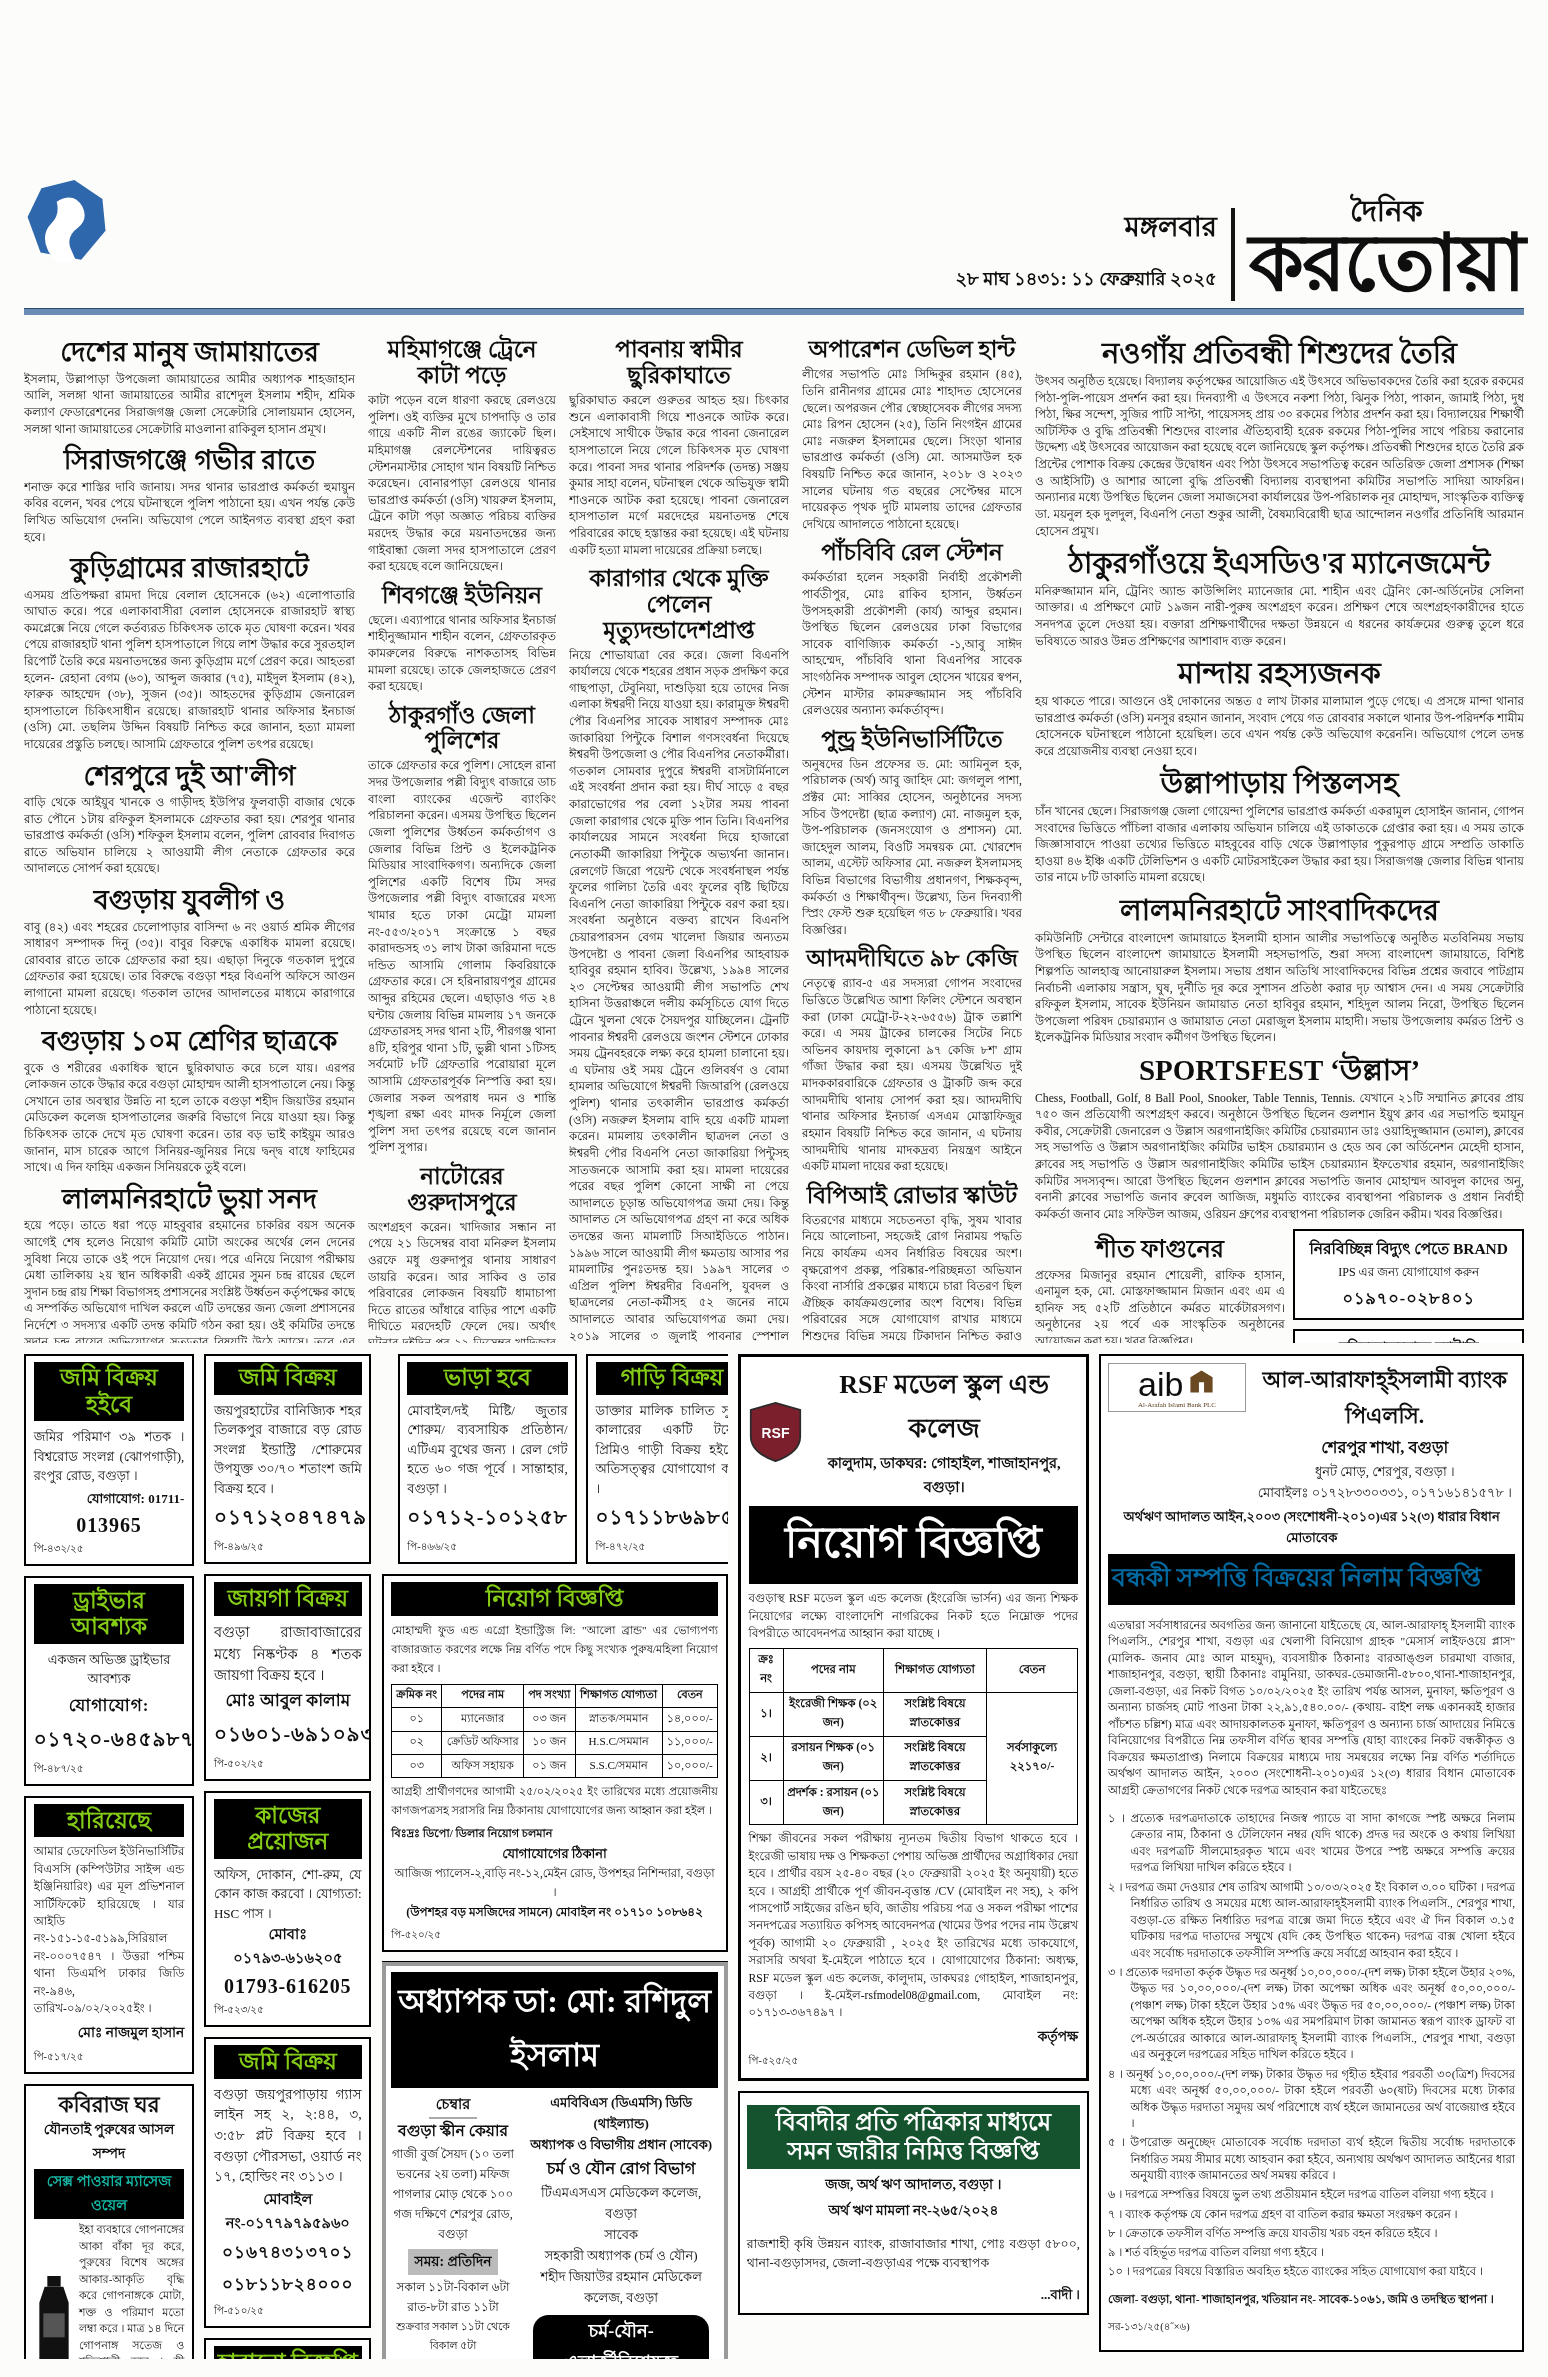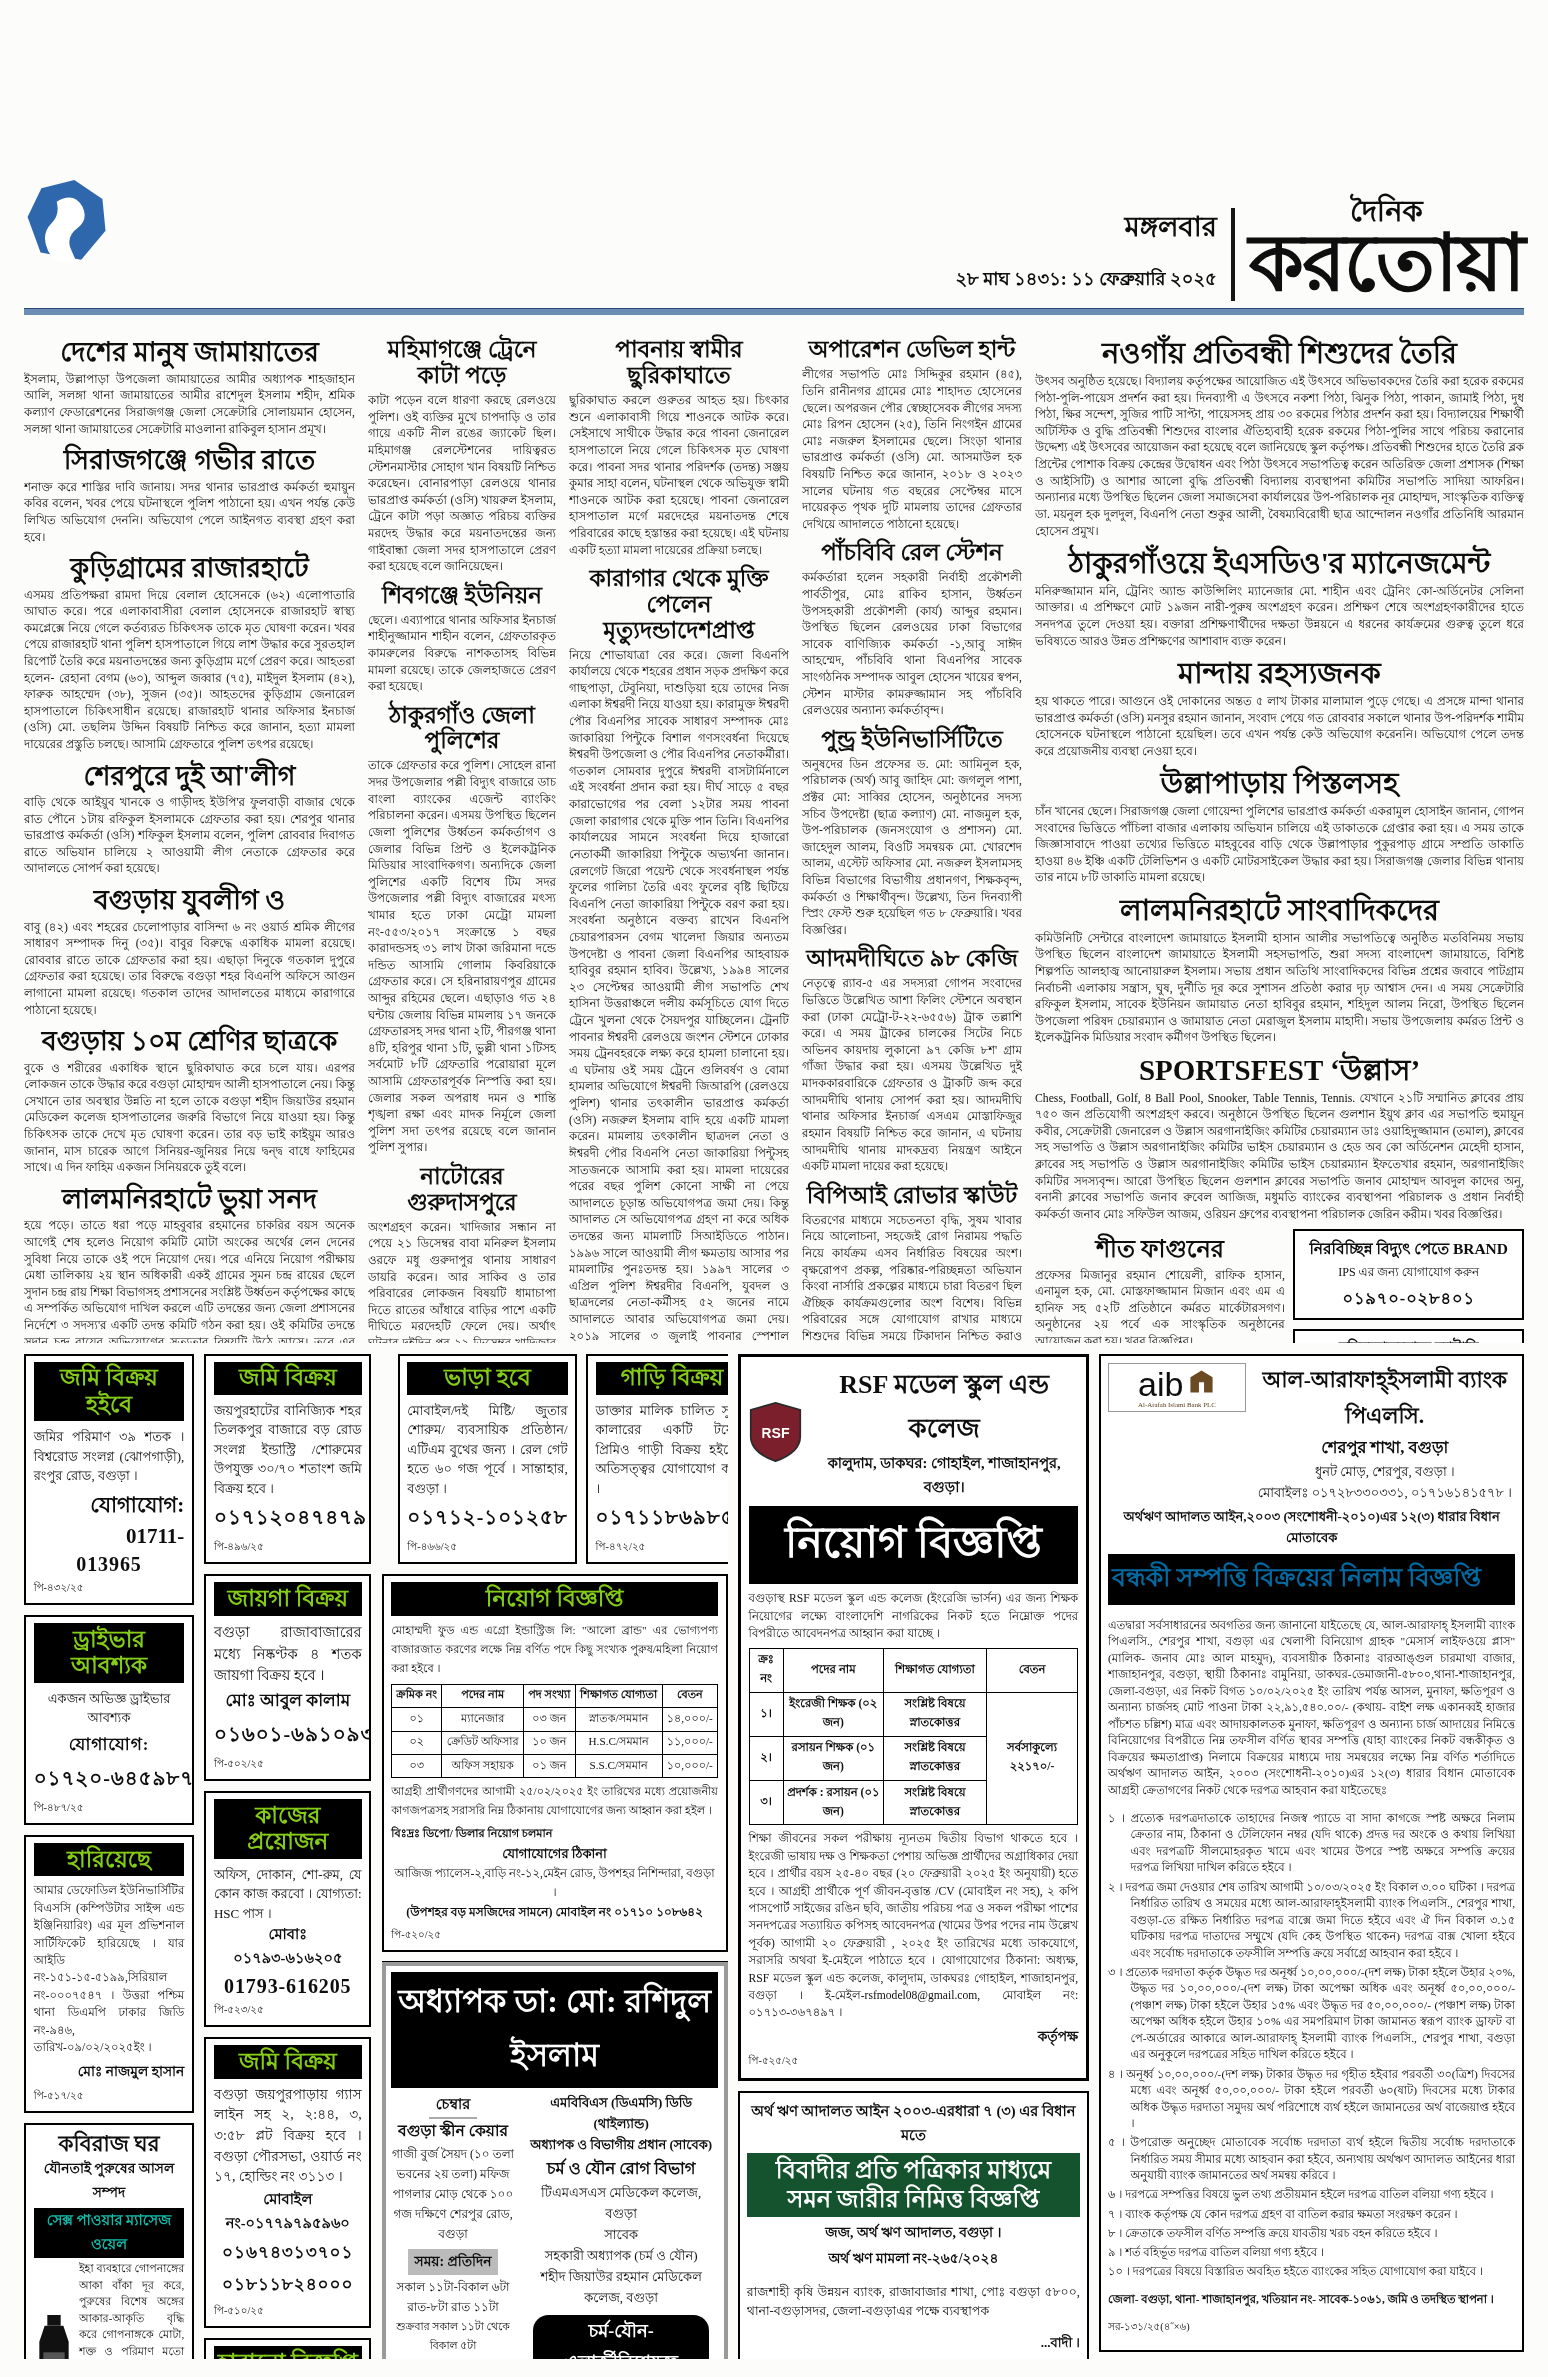--- a/index.html
+++ b/index.html
@@ -32,21 +32,21 @@
   .rb-right{flex:1 1 48%;}
   
   .classifieds{display:grid;grid-template-columns:170px 167px 346px 351px 1fr;column-gap:10.3px;
                margin-top:10.3px;height:1005px;overflow:hidden;}
   .cls-col{overflow:hidden;}
   .adbox{border:2.6px solid #000;padding:6px 7.7px;margin-bottom:10.3px;background:#fff;position:relative;}
   .ad-ttl{display:block;background:#000;color:#84cc16;font-weight:700;text-align:center;
           font-size:23px;line-height:1.15;padding:3.4px 3.4px;margin:0 0 6px;}
   .ad-sub{text-align:center;font-weight:700;font-size:13.8px;margin:-3.4px 0 3.4px;}
   .ad-body{font-size:13px;line-height:1.5;text-align:justify;margin:0;}
-  .ad-contact{font-weight:700;text-align:right;font-size:21px;margin-top:3.4px;}
+  .ad-contact{font-weight:700;text-align:right;font-size:13px;margin-top:3.4px;}
   .ad-phone{font-weight:700;text-align:center;font-size:20px;margin-top:3.4px;letter-spacing:0.9px;}
   .ad-sign{font-weight:700;text-align:right;font-size:13.8px;margin-top:3.4px;}
   .ad-ref{font-size:10.3px;margin-top:4.3px;}
   table.jobs{width:100%;border-collapse:collapse;font-size:11.2px;margin:5.2px 0;}
   table.jobs th,table.jobs td{border:0.9px solid #000;padding:1.7px 3.4px;text-align:center;}
   .note{font-size:11.2px;text-align:justify;margin:3.4px 0 0;}
   .center-b{text-align:center;font-weight:700;}
   
   .docbox{border:4.3px solid #9a9a9a;outline:1.7px solid #000;padding:5.2px;margin-bottom:10.3px;background:#fff;}
   .doc-name{background:#000;color:#fff;font-weight:900;font-size:32px;text-align:center;padding:4.3px 1.7px;}
@@ -455,21 +455,20 @@
               <td>প্রদর্শক : রসায়ন (০১ জন)</td>
               <td>সংশ্লিষ্ট বিষয়ে স্নাতকোত্তর</td>
             </tr>
           </tbody>
         </table>
         <p class="ad-body">শিক্ষা জীবনের সকল পরীক্ষায় ন্যূনতম দ্বিতীয় বিভাগ থাকতে হবে । ইংরেজী ভাষায় দক্ষ ও শিক্ষকতা পেশায় অভিজ্ঞ প্রার্থীদের অগ্রাধিকার দেয়া হবে । প্রার্থীর বয়স ২৫-৪০ বছর (২০ ফেব্রুয়ারী ২০২৫ ইং অনুযায়ী) হতে হবে । আগ্রহী প্রার্থীকে পূর্ণ জীবন-বৃত্তান্ত /CV (মোবাইল নং সহ), ২ কপি পাসপোর্ট সাইজের রঙিন ছবি, জাতীয় পরিচয় পত্র ও সকল পরীক্ষা পাশের সনদপত্রের সত্যায়িত কপিসহ আবেদনপত্র (খামের উপর পদের নাম উল্লেখ পূর্বক) আগামী ২০ ফেব্রুয়ারী , ২০২৫ ইং তারিখের মধ্যে ডাকযোগে, সরাসরি অথবা ই-মেইলে পাঠাতে হবে । যোগাযোগের ঠিকানা: অধ্যক্ষ, RSF মডেল স্কুল এন্ড কলেজ, কালুদাম, ডাকঘরঃ গোহাইল, শাজাহানপুর, বগুড়া । ই-মেইল-rsfmodel08@gmail.com, মোবাইল নং: ০১৭১৩-৩৬৭৪৯৭ ।</p>
         <div class="ad-sign">কর্তৃপক্ষ</div>
         <div class="ad-ref">পি-৫২৫/২৫</div>
       </div>
       <div class="summons">
-        <div class="sm-law">অর্থ ঋণ আদালত আইন ২০০৩-এরধারা ৭ (৩) এর বিধান মতে</div>
         <div class="sm-banner">
           <div>বিবাদীর প্রতি পত্রিকার মাধ্যমে</div>
           <div>সমন জারীর নিমিত্ত বিজ্ঞপ্তি</div>
         </div>
         <div class="sm-line">জজ, অর্থ ঋণ আদালত, বগুড়া ।</div>
         <div class="sm-line">অর্থ ঋণ মামলা নং-২৬৫/২০২৪</div>
         <p class="sm-body">রাজশাহী কৃষি উন্নয়ন ব্যাংক, রাজাবাজার শাখা, পোঃ বগুড়া ৫৮০০, থানা-বগুড়াসদর, জেলা-বগুড়াএর পক্ষে ব্যবস্থাপক</p>
         <div class="sm-right">...বাদী ।</div>
 
       </div>

